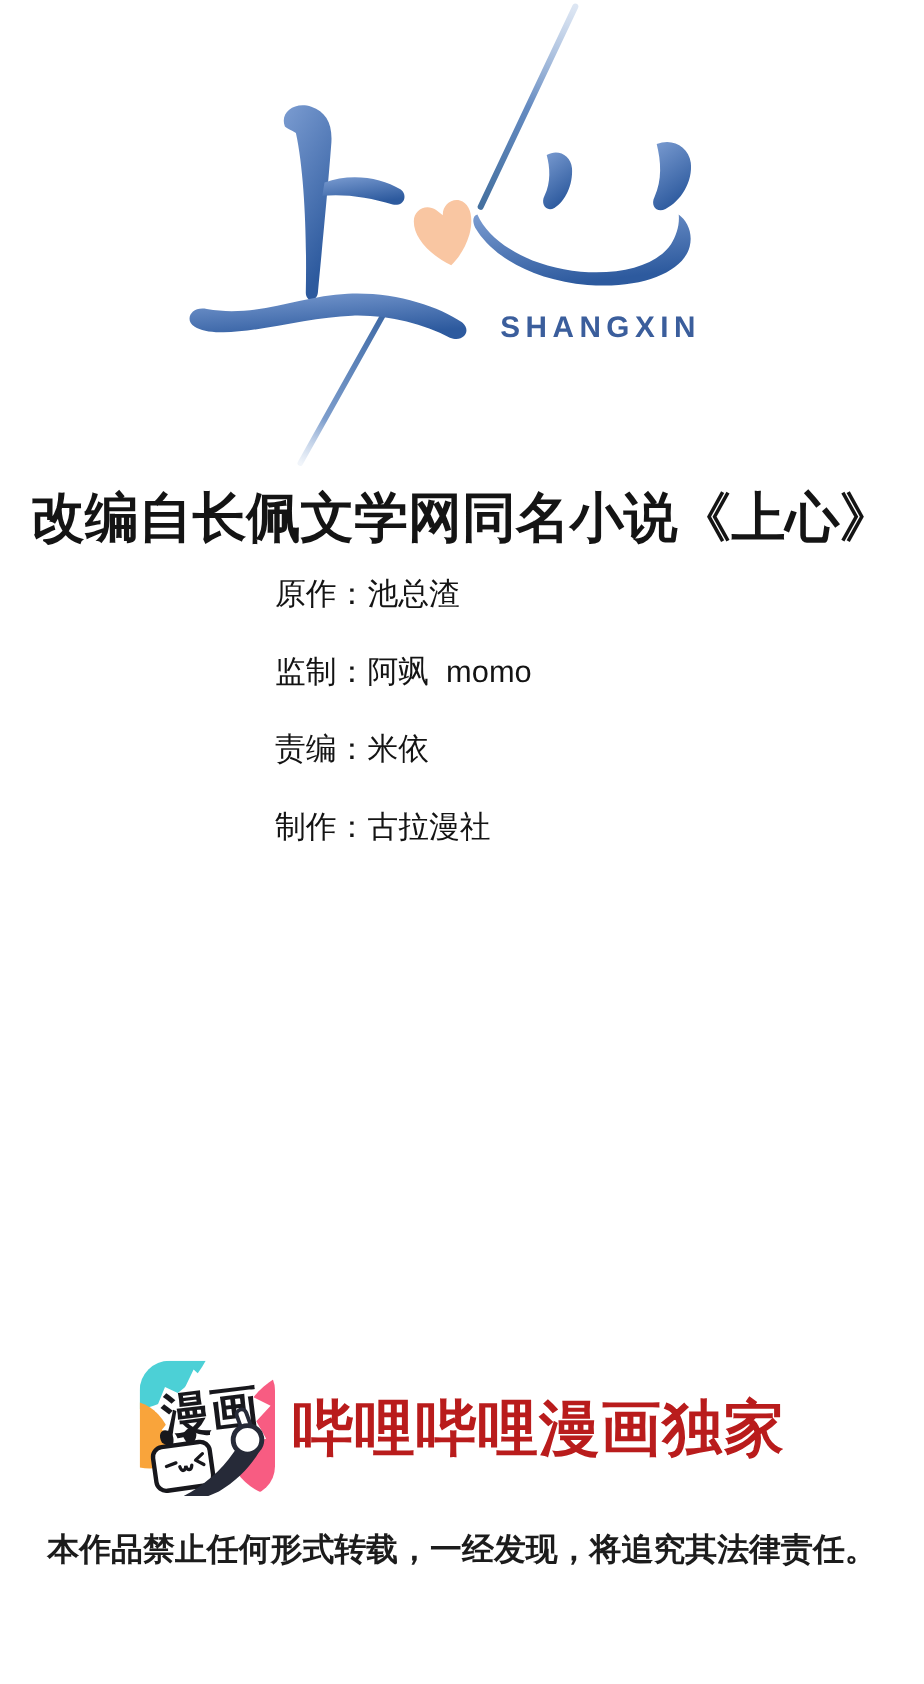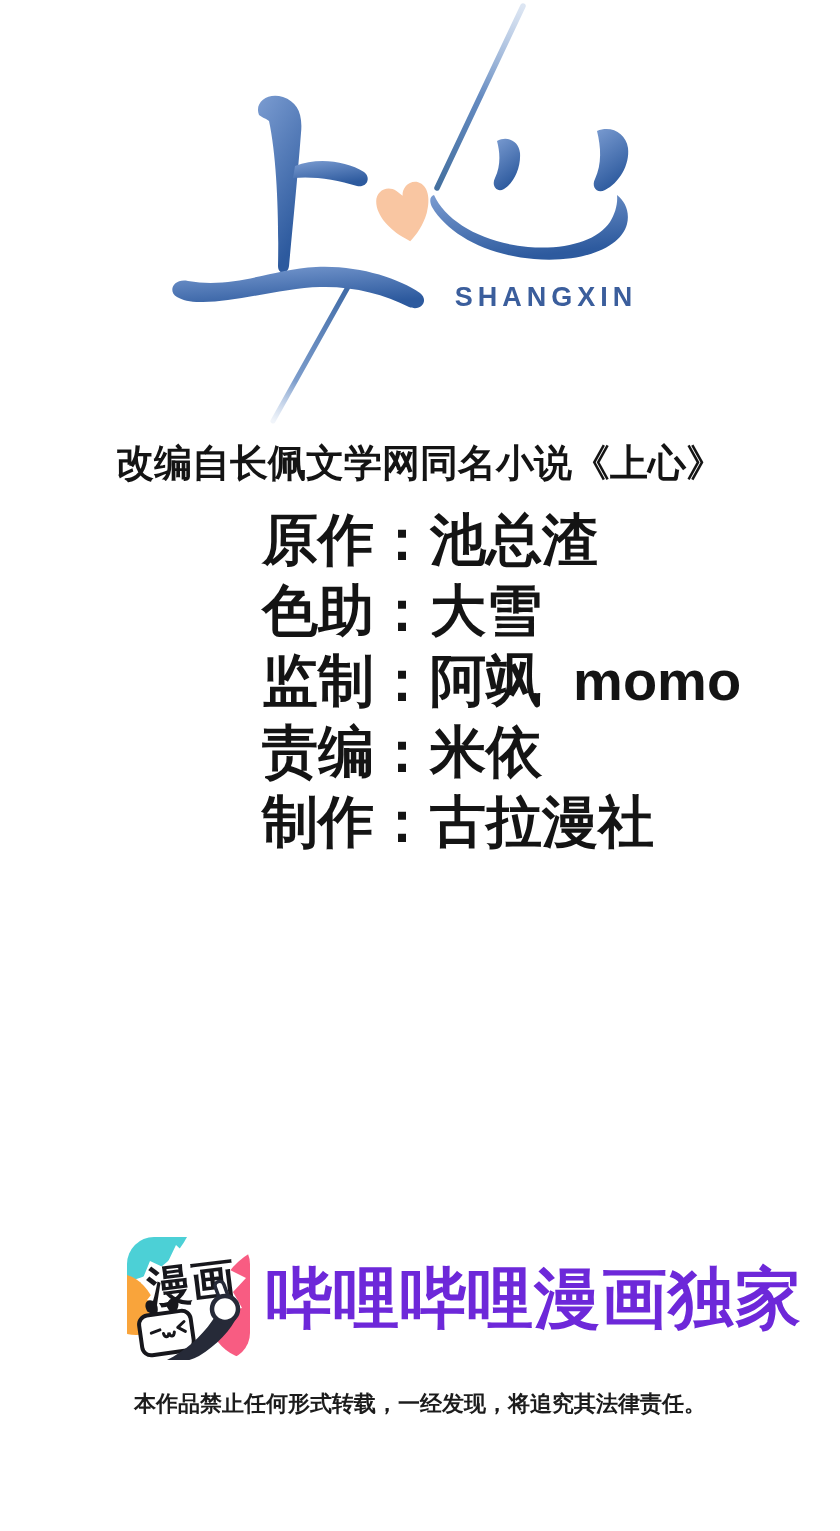--- a/index.html
+++ b/index.html
@@ -23,62 +23,62 @@
   .visually-hidden {
     position: absolute; width: 1px; height: 1px;
     overflow: hidden; clip: rect(0 0 0 0); white-space: nowrap;
   }
   
   .adaptation {
     position: absolute;
     top: 438px; left: 0;
     width: 840px;
     text-align: center;
-    font-size: 38px;
+    font-size: 49px;
     font-weight: 900;
     letter-spacing: 0px;
     color: var(--text-primary, #141414);
   }
   
   .credits {
     position: absolute;
     top: 505px;
-    left: 262px;
-    font-size: 56px;
-    font-weight: 700;
+    left: 250px;
+    font-size: 28px;
+    font-weight: 400;
     line-height: 70.5px;
     color: var(--text-primary, #141414);
   }
   .credit-line { white-space: nowrap; }
   .credit-name-val { white-space: pre; }
   
   .publisher-row {
     position: absolute;
     top: 1237px;
     left: 127px;
     display: flex;
     align-items: center;
     height: 123px;
   }
   .app-icon { width: 123px; height: 123px; flex: 0 0 auto; }
   .exclusive-label {
     margin-left: 16px;
-    font-size: 66px;
+    font-size: 55px;
     font-weight: 900;
     letter-spacing: 1px;
-    color: #6d28d9;
+    color: #b91c1c;
     white-space: nowrap;
   }
   
   .footer-note {
     position: absolute;
     top: 1389px; left: 0;
     width: 840px;
     text-align: center;
-    font-size: 22px;
+    font-size: 29px;
     font-weight: 700;
     color: #1c1c1c;
     white-space: nowrap;
   }
 </style>
 </head>
 <body>
 
 <div class="page">
 
@@ -137,21 +137,20 @@
     </svg>
   </div>
 
   <div class="adaptation">改编自长佩文学网同名小说《上心》</div>
 
   <div class="credits">
     <div class="credit-line"><span>原作</span><span>：</span><span class="credit-name-val">池总渣</span></div>
 
 
 
-    <div class="credit-line"><span>色助</span><span>：</span><span class="credit-name-val">大雪</span></div>
 
 
     <div class="credit-line"><span>监制</span><span>：</span><span class="credit-name-val">阿飒  momo</span></div>
 
     <div class="credit-line"><span>责编</span><span>：</span><span class="credit-name-val">米依</span></div>
 
     <div class="credit-line"><span>制作</span><span>：</span><span class="credit-name-val">古拉漫社</span></div>
   </div>
 
   <div class="publisher-row">

